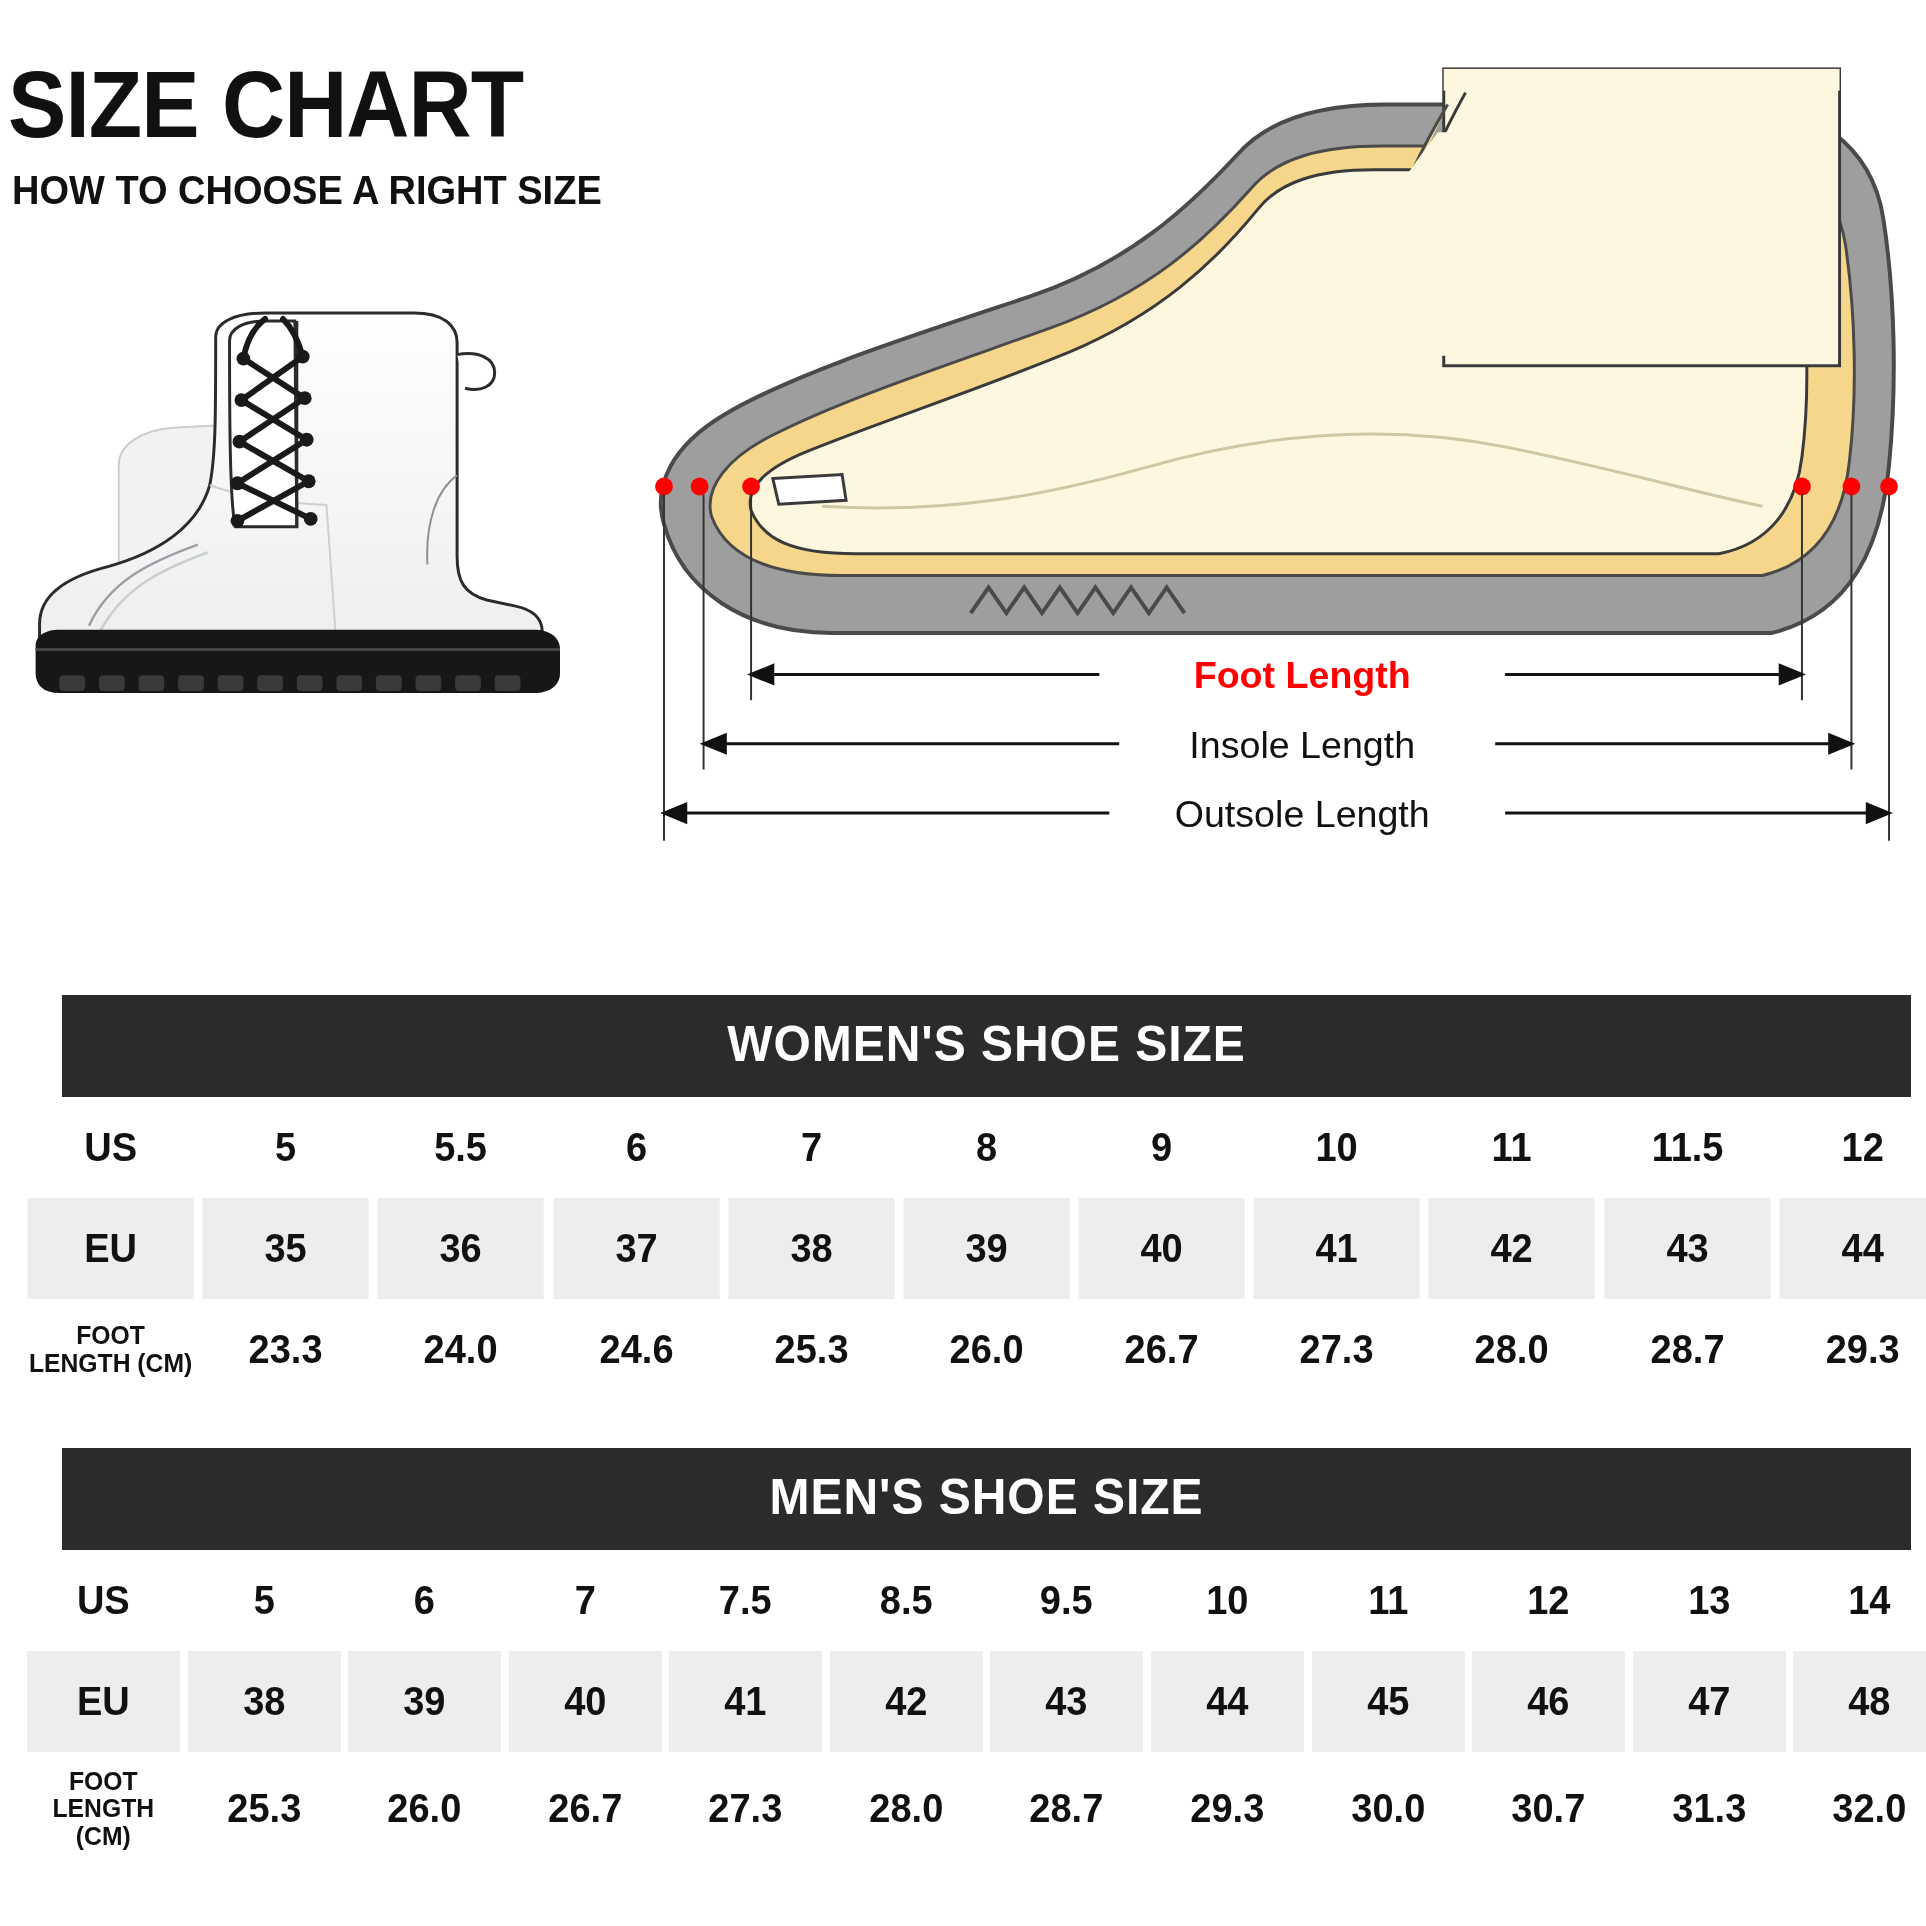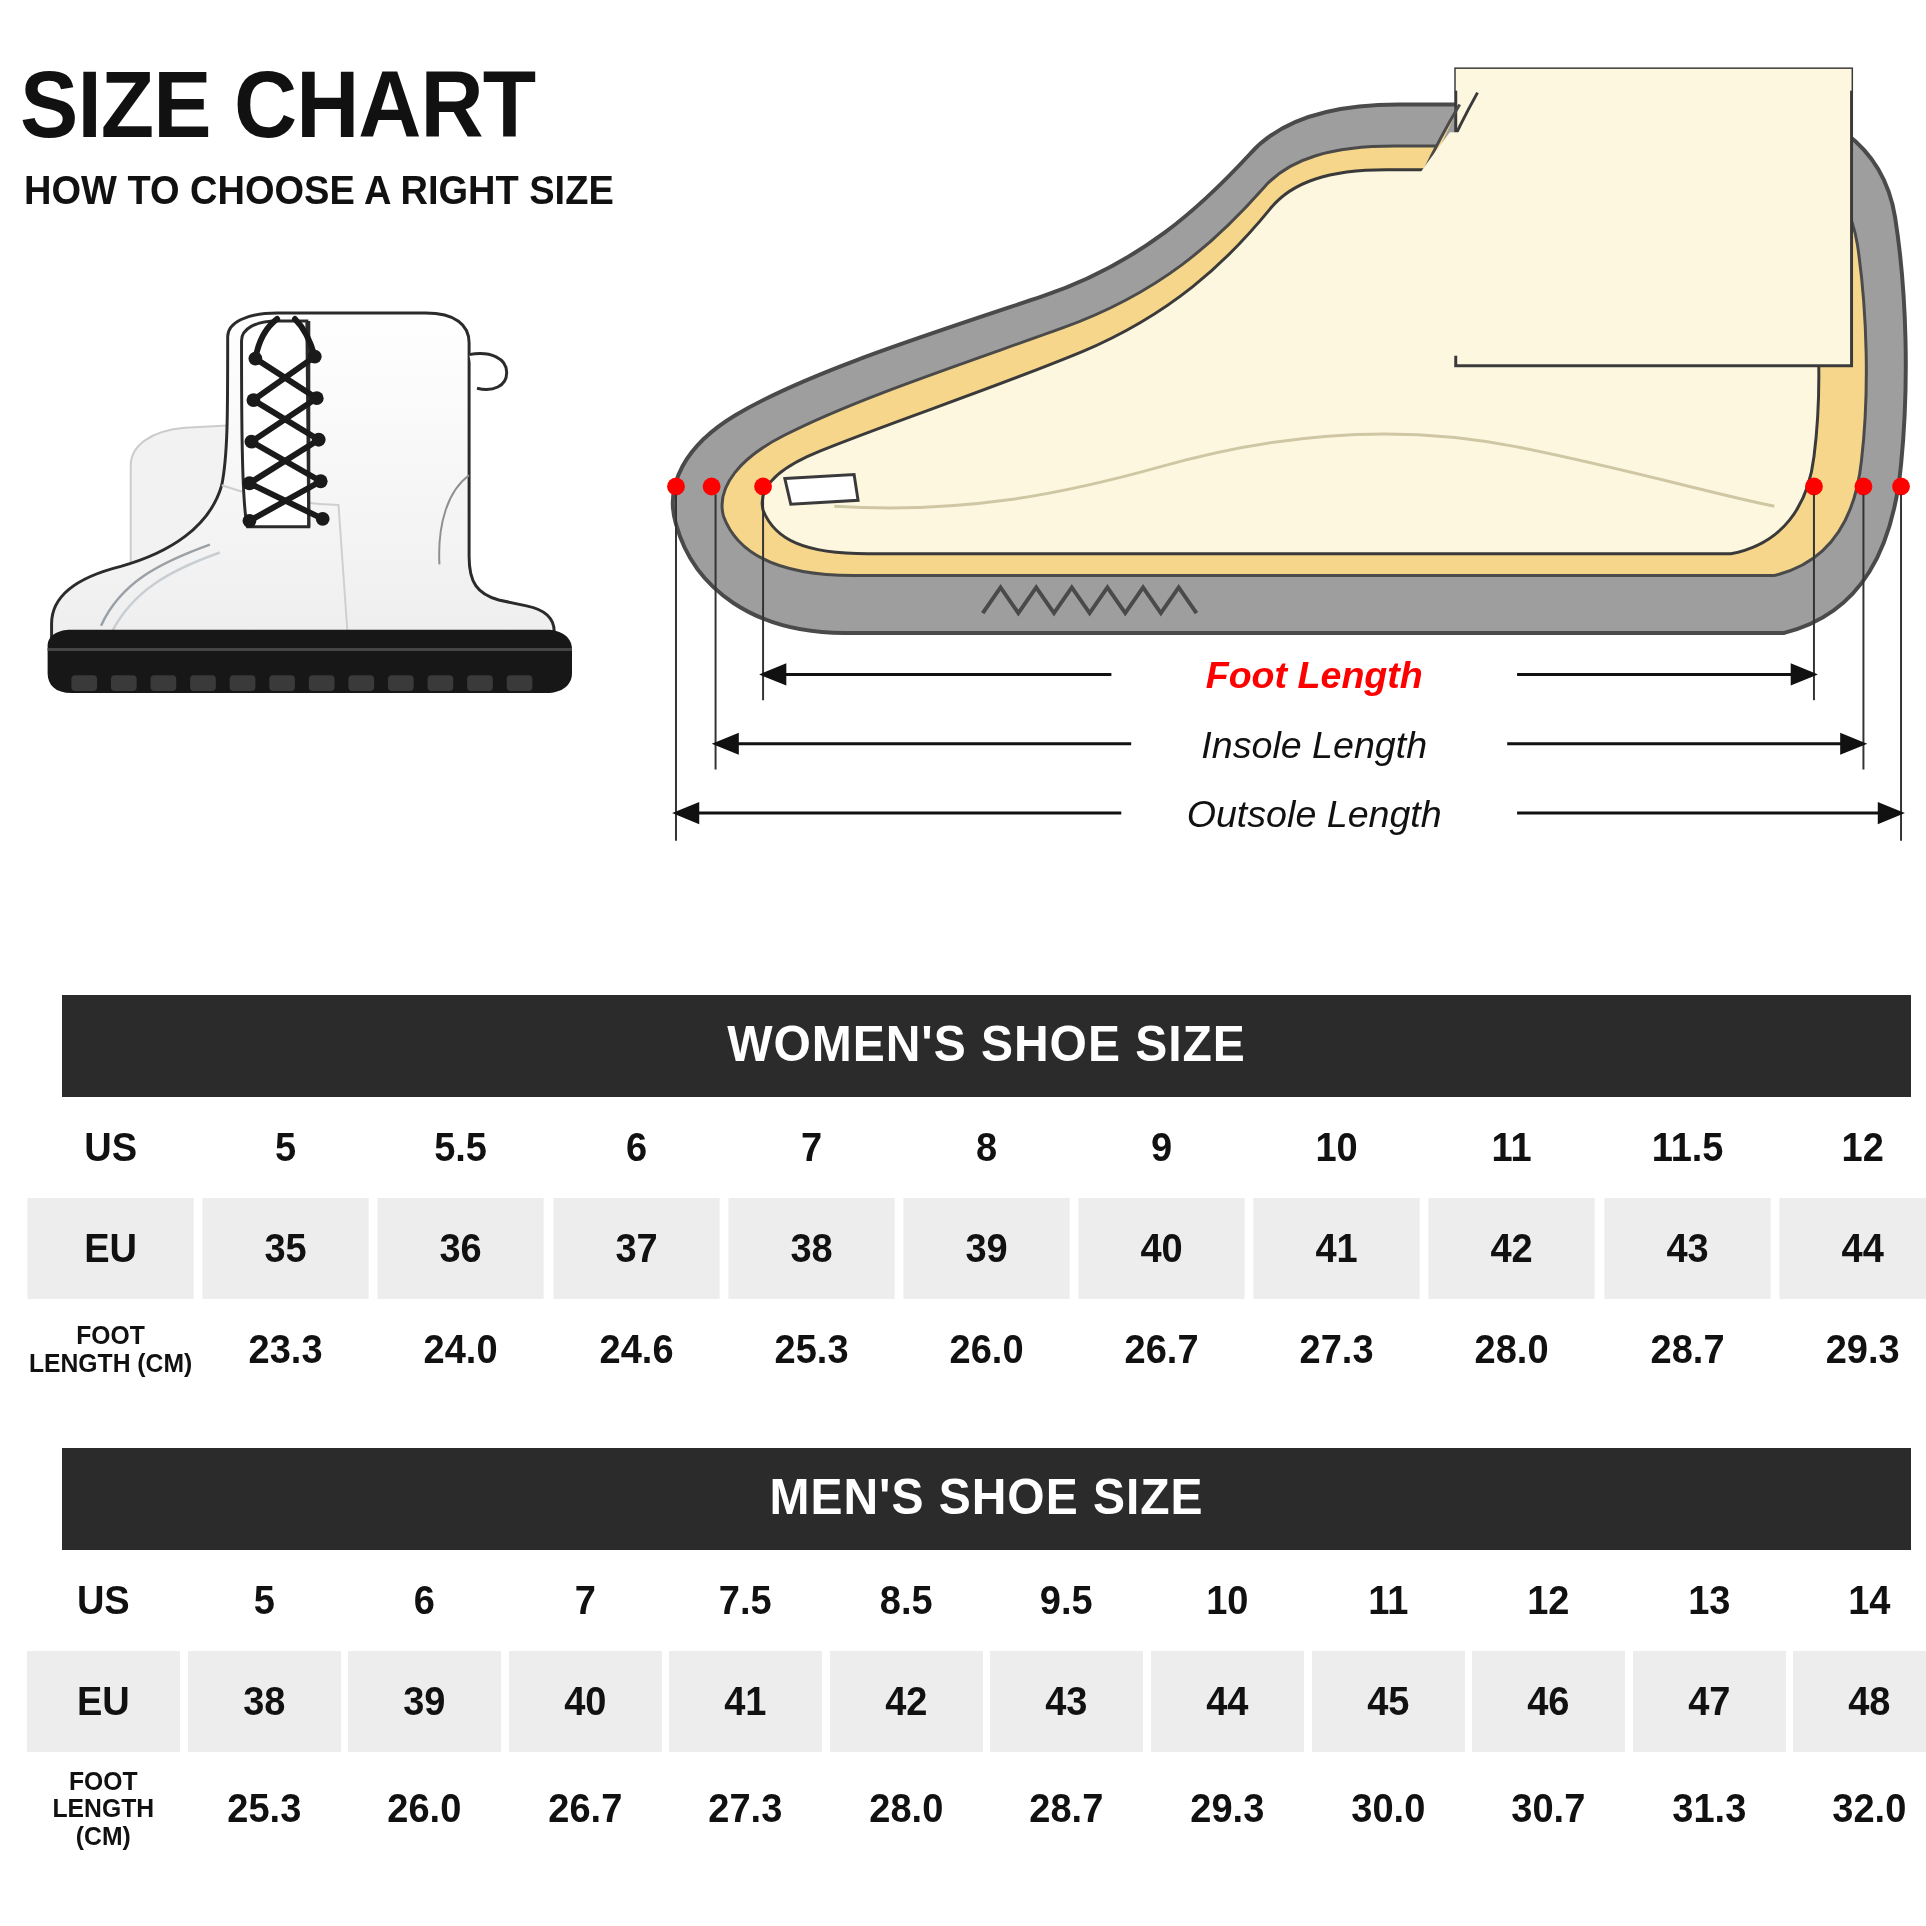--- a/index.html
+++ b/index.html
@@ -13,21 +13,20 @@
     font-family: "Liberation Sans", sans-serif;
     color: #1a1a1a;
     overflow: hidden;
     position: relative;
   }
   .page {
     width: 1927px;
     height: 1927px;
     position: relative;
     box-sizing: border-box;
-    padding-left: 12px;
   }
 
   
   .top {
     position: relative;
     height: 990px;
     width: 100%;
   }
   .title-block {
     position: absolute;
@@ -65,21 +64,20 @@
     width: 653px;
     height: 416px;
   }
 
   .diagram-wrap {
     position: absolute;
     left: 634px;
     top: 59px;
     width: 1287px;
     height: 851px;
-    font-style: italic;
   }
 
   
   .tables {
     position: absolute;
     top: 995px;
     left: 0;
     width: 1927px;
   }
   .size-table {

